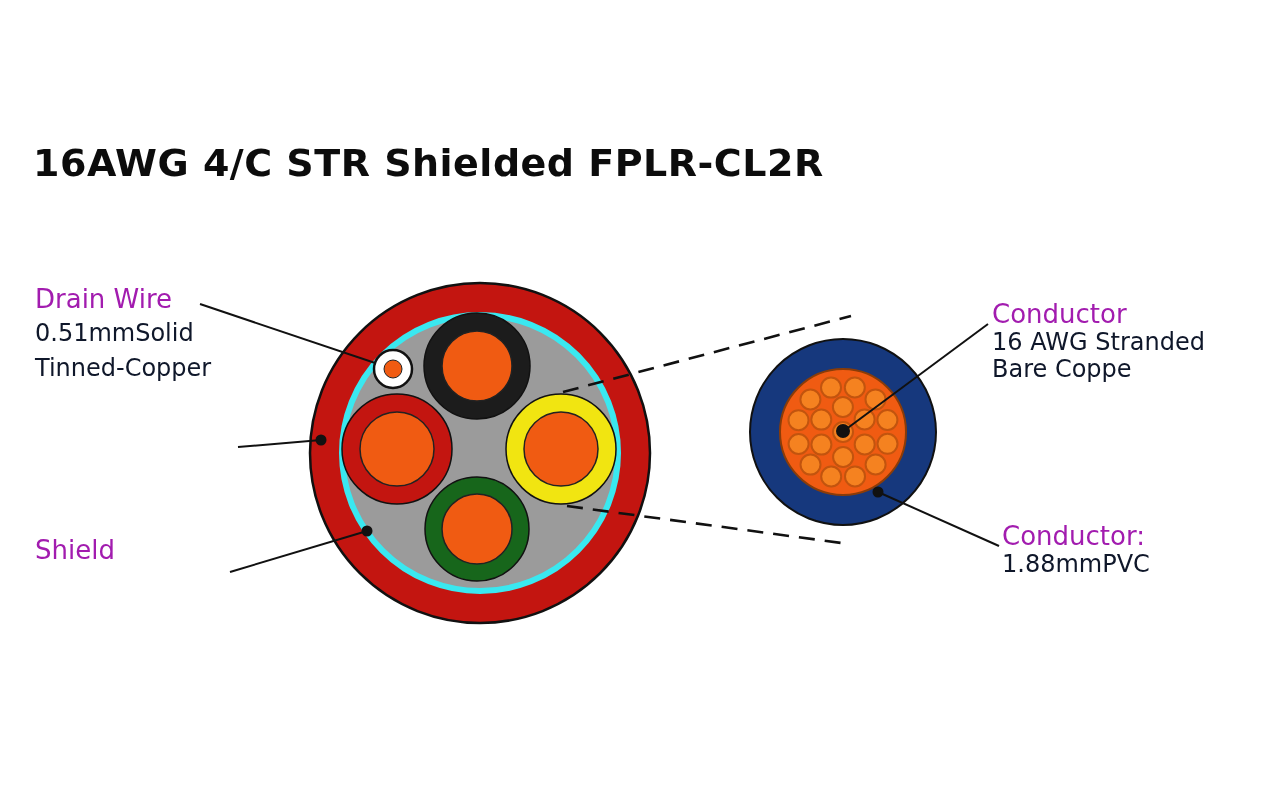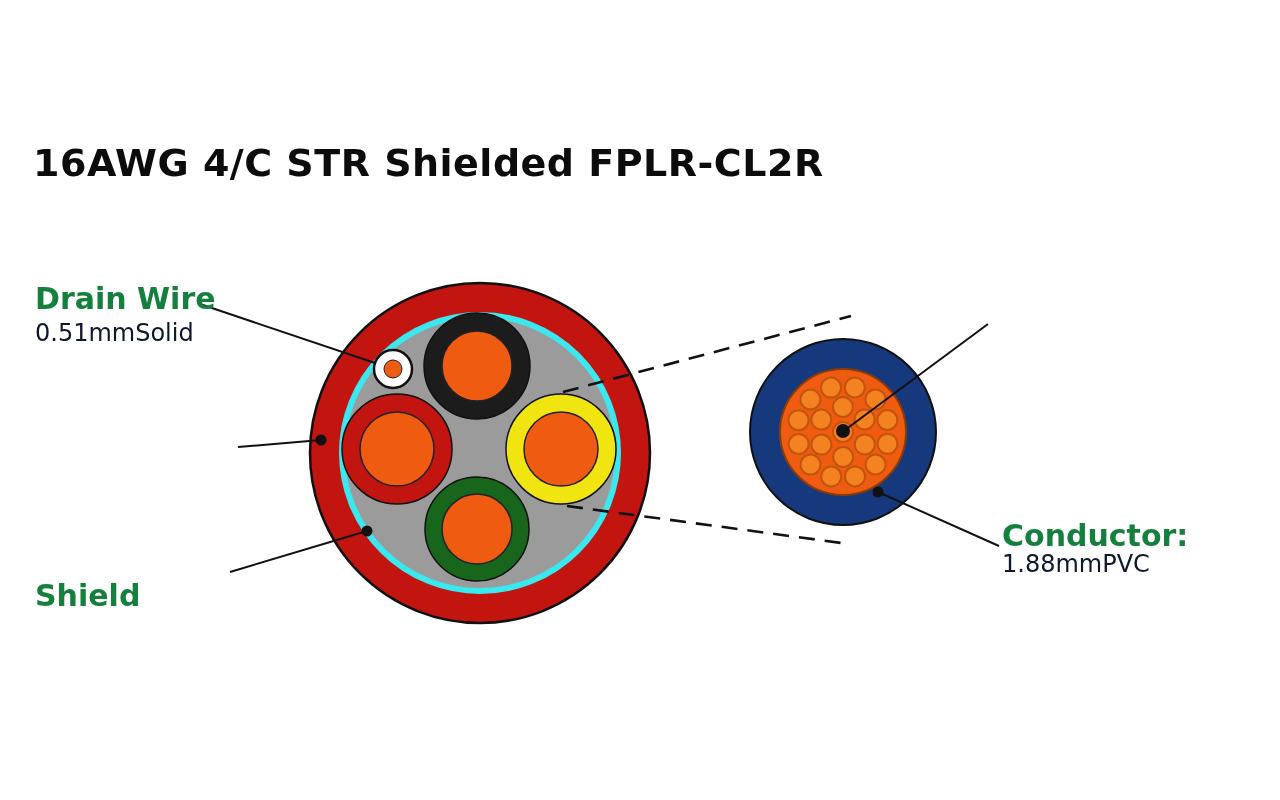--- a/index.html
+++ b/index.html
@@ -9,21 +9,21 @@
     position:relative;
   }
   .canvas{position:absolute;inset:0;width:1280px;height:800px;}
   .stage{position:absolute;left:0;top:0;}
   .title{
     position:absolute;left:33px;top:141px;margin:0;
     font-size:38px;font-weight:800;color:#0c0c0c;letter-spacing:0.5px;
     white-space:nowrap;
   }
   .callout{position:absolute;white-space:nowrap;}
-  .co-head{font-weight:bold;font-size:30px;line-height:34px;color:#15803d;}
+  .co-head{font-weight:normal;font-size:26px;line-height:34px;color:#a21caf;}
   .co-line{font-size:24px;line-height:35px;color:#0f172a;}
   .callout.right .co-head{line-height:30px;}
   .callout.right .co-line{line-height:27px;}
 </style>
 </head>
 <body>
 
 <div class="canvas">
 
   <svg class="stage" width="1280" height="800" viewBox="0 0 1280 800" aria-hidden="true">
@@ -96,26 +96,32 @@
       <line x1="878" y1="492" x2="999" y2="546"></line>
     </g>
     <circle cx="878" cy="492" r="5.5" fill="#111"></circle>
   </svg>
 
   <h1 class="title">16AWG 4/C STR Shielded FPLR-CL2R</h1>
 
   <div class="callout" style="left:35px;top:282px">
     <div class="co-head">Drain Wire</div>
     <div class="co-line">0.51mmSolid</div>
+    <div class="co-line">Tinned-Copper</div>
   </div>
 
 
-  <div class="callout" style="left:35px;top:579px">
+  <div class="callout" style="left:35px;top:533px">
     <div class="co-head">Shield</div>
   </div>
 
+  <div class="callout right" style="left:992px;top:299px">
+    <div class="co-head">Conductor</div>
+    <div class="co-line">16 AWG Stranded</div>
+    <div class="co-line">Bare Coppe</div>
+  </div>
 
   <div class="callout right" style="left:1002px;top:521px">
     <div class="co-head">Conductor:</div>
     <div class="co-line">1.88mmPVC</div>
   </div>
 
 </div>
 
 </body></html>

